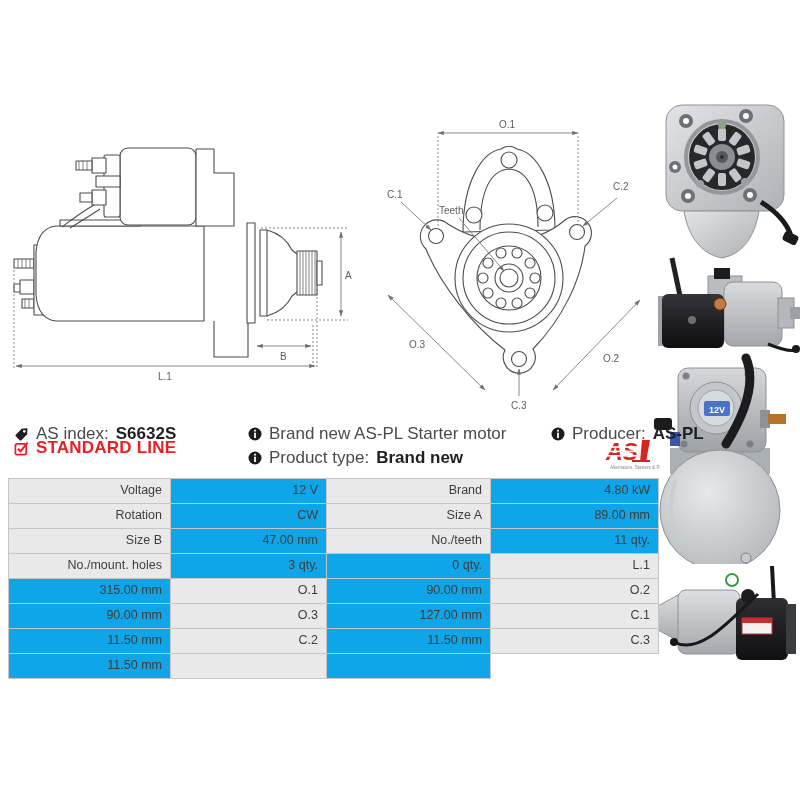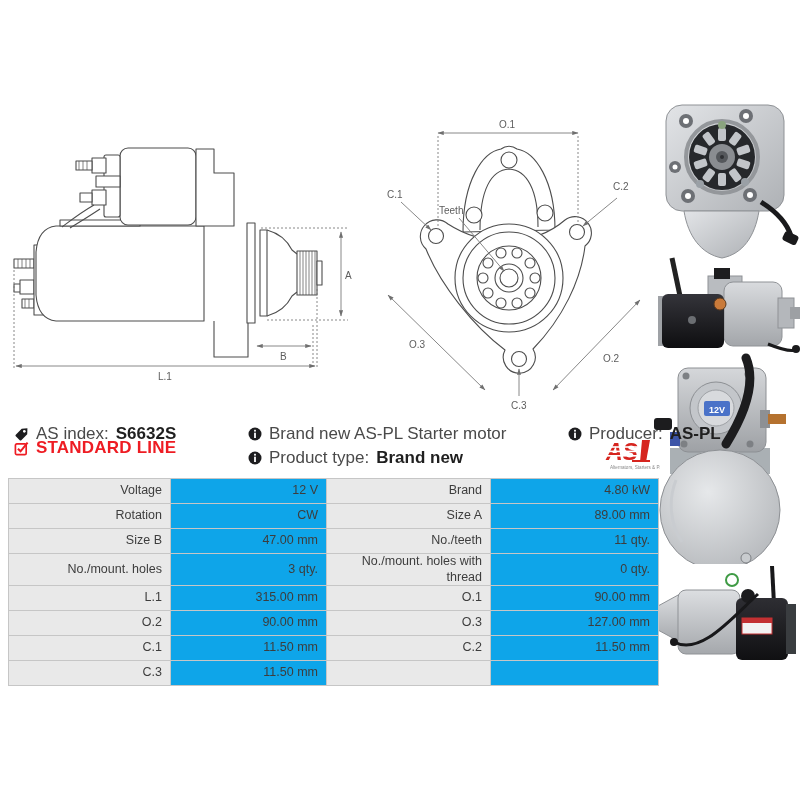--- a/index.html
+++ b/index.html
@@ -301,21 +301,21 @@
   <div class="info-item" style="left:248px;top:448px;">
     <svg width="14" height="14" viewBox="0 0 14 14">
       <circle cx="7" cy="7" r="6.5" fill="#1d1d1f"></circle>
       <rect x="6.1" y="2.8" width="1.8" height="1.8" fill="#fff"></rect>
       <rect x="6.1" y="5.7" width="1.8" height="5.3" fill="#fff"></rect>
     </svg>
     <span>Product type:</span>
     <b>Brand new</b>
   </div>
 
-  <div class="info-item" style="left:568px;top:424px;text-align:right;">
+  <div class="info-item" style="left:551px;top:424px;text-align:right;">
     <svg width="14" height="14" viewBox="0 0 14 14">
       <circle cx="7" cy="7" r="6.5" fill="#1d1d1f"></circle>
       <rect x="6.1" y="2.8" width="1.8" height="1.8" fill="#fff"></rect>
       <rect x="6.1" y="5.7" width="1.8" height="5.3" fill="#fff"></rect>
     </svg>
     <span>Producer:</span>
     <b>AS-PL</b>
   </div>
 
   <svg class="abs" style="left:598px;top:438px;" width="62" height="34" viewBox="0 0 62 34">
@@ -338,21 +338,20 @@
       <div class="cell lbl">Rotation</div>
       <div class="cell val">CW</div>
       <div class="cell lbl">Size A</div>
       <div class="cell val">89.00 mm</div>
       <div class="cell lbl">Size B</div>
       <div class="cell val">47.00 mm</div>
       <div class="cell lbl">No./teeth</div>
       <div class="cell val">11 qty.</div>
       <div class="cell lbl">No./mount. holes</div>
       <div class="cell val">3 qty.</div>
-      <div class="cell lbl">No./mount. holes with thread</div>
       <div class="cell val">0 qty.</div>
       <div class="cell lbl">L.1</div>
       <div class="cell val">315.00 mm</div>
       <div class="cell lbl">O.1</div>
       <div class="cell val">90.00 mm</div>
       <div class="cell lbl">O.2</div>
       <div class="cell val">90.00 mm</div>
       <div class="cell lbl">O.3</div>
       <div class="cell val">127.00 mm</div>
       <div class="cell lbl">C.1</div>

